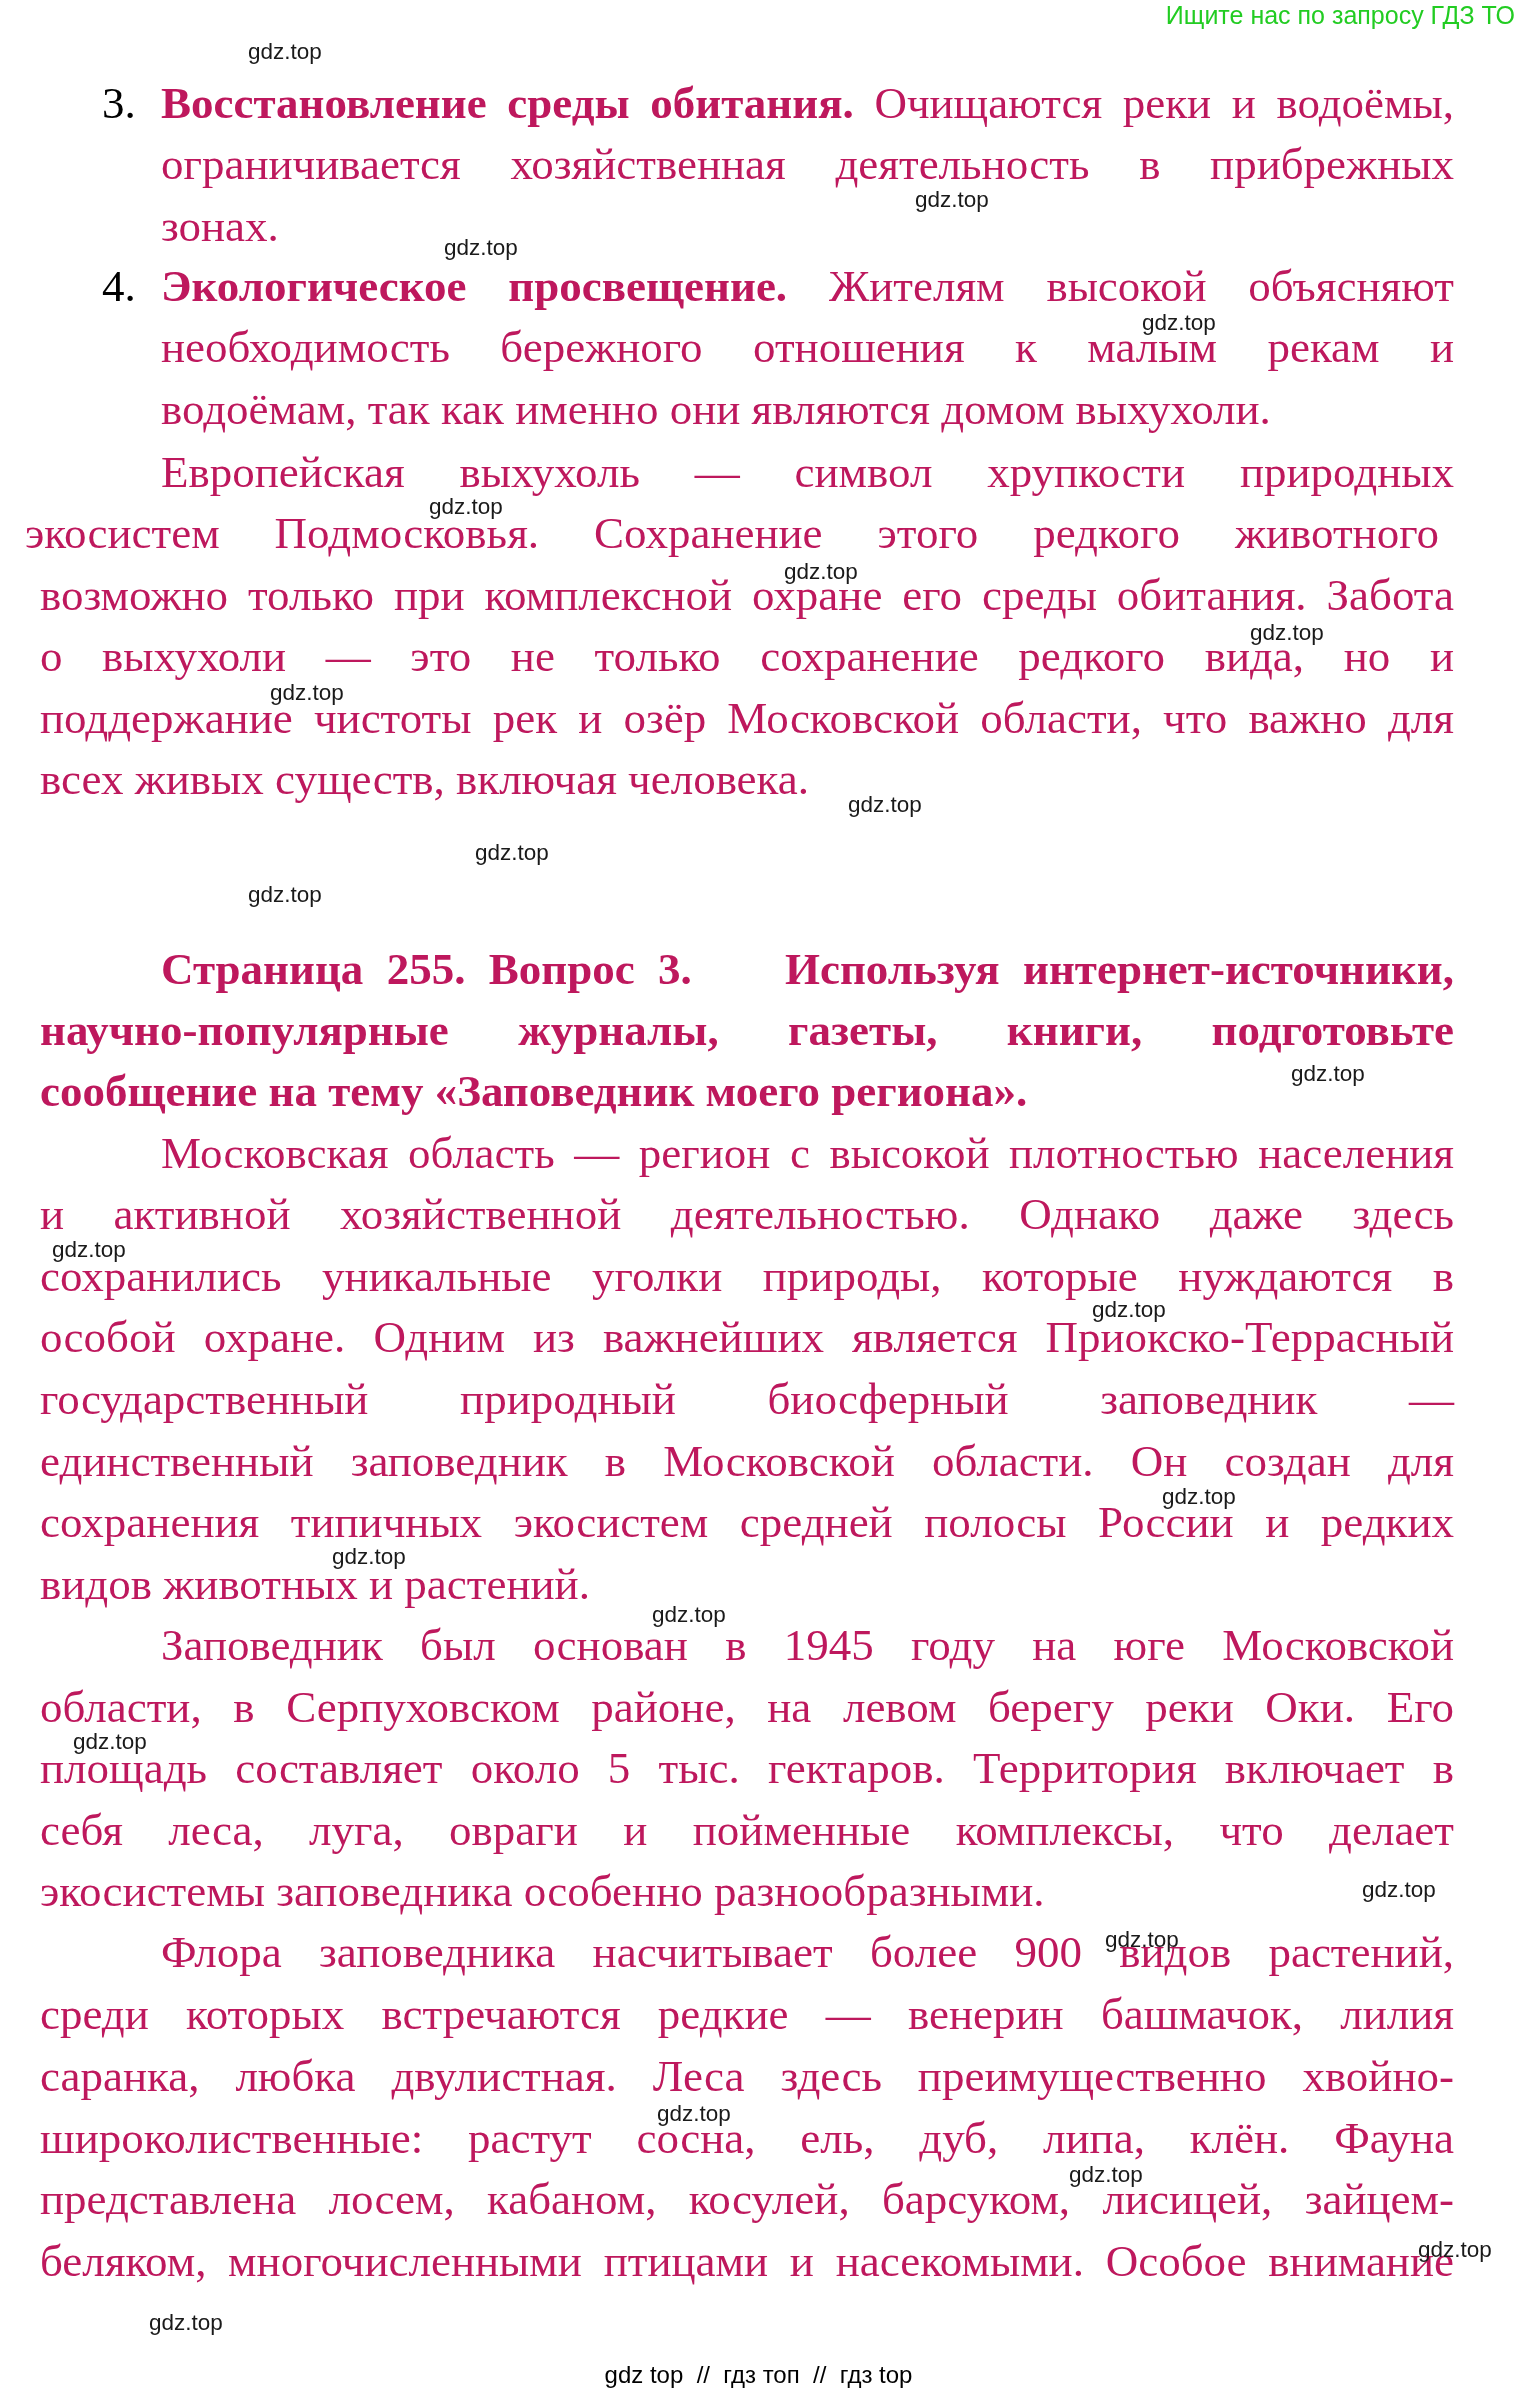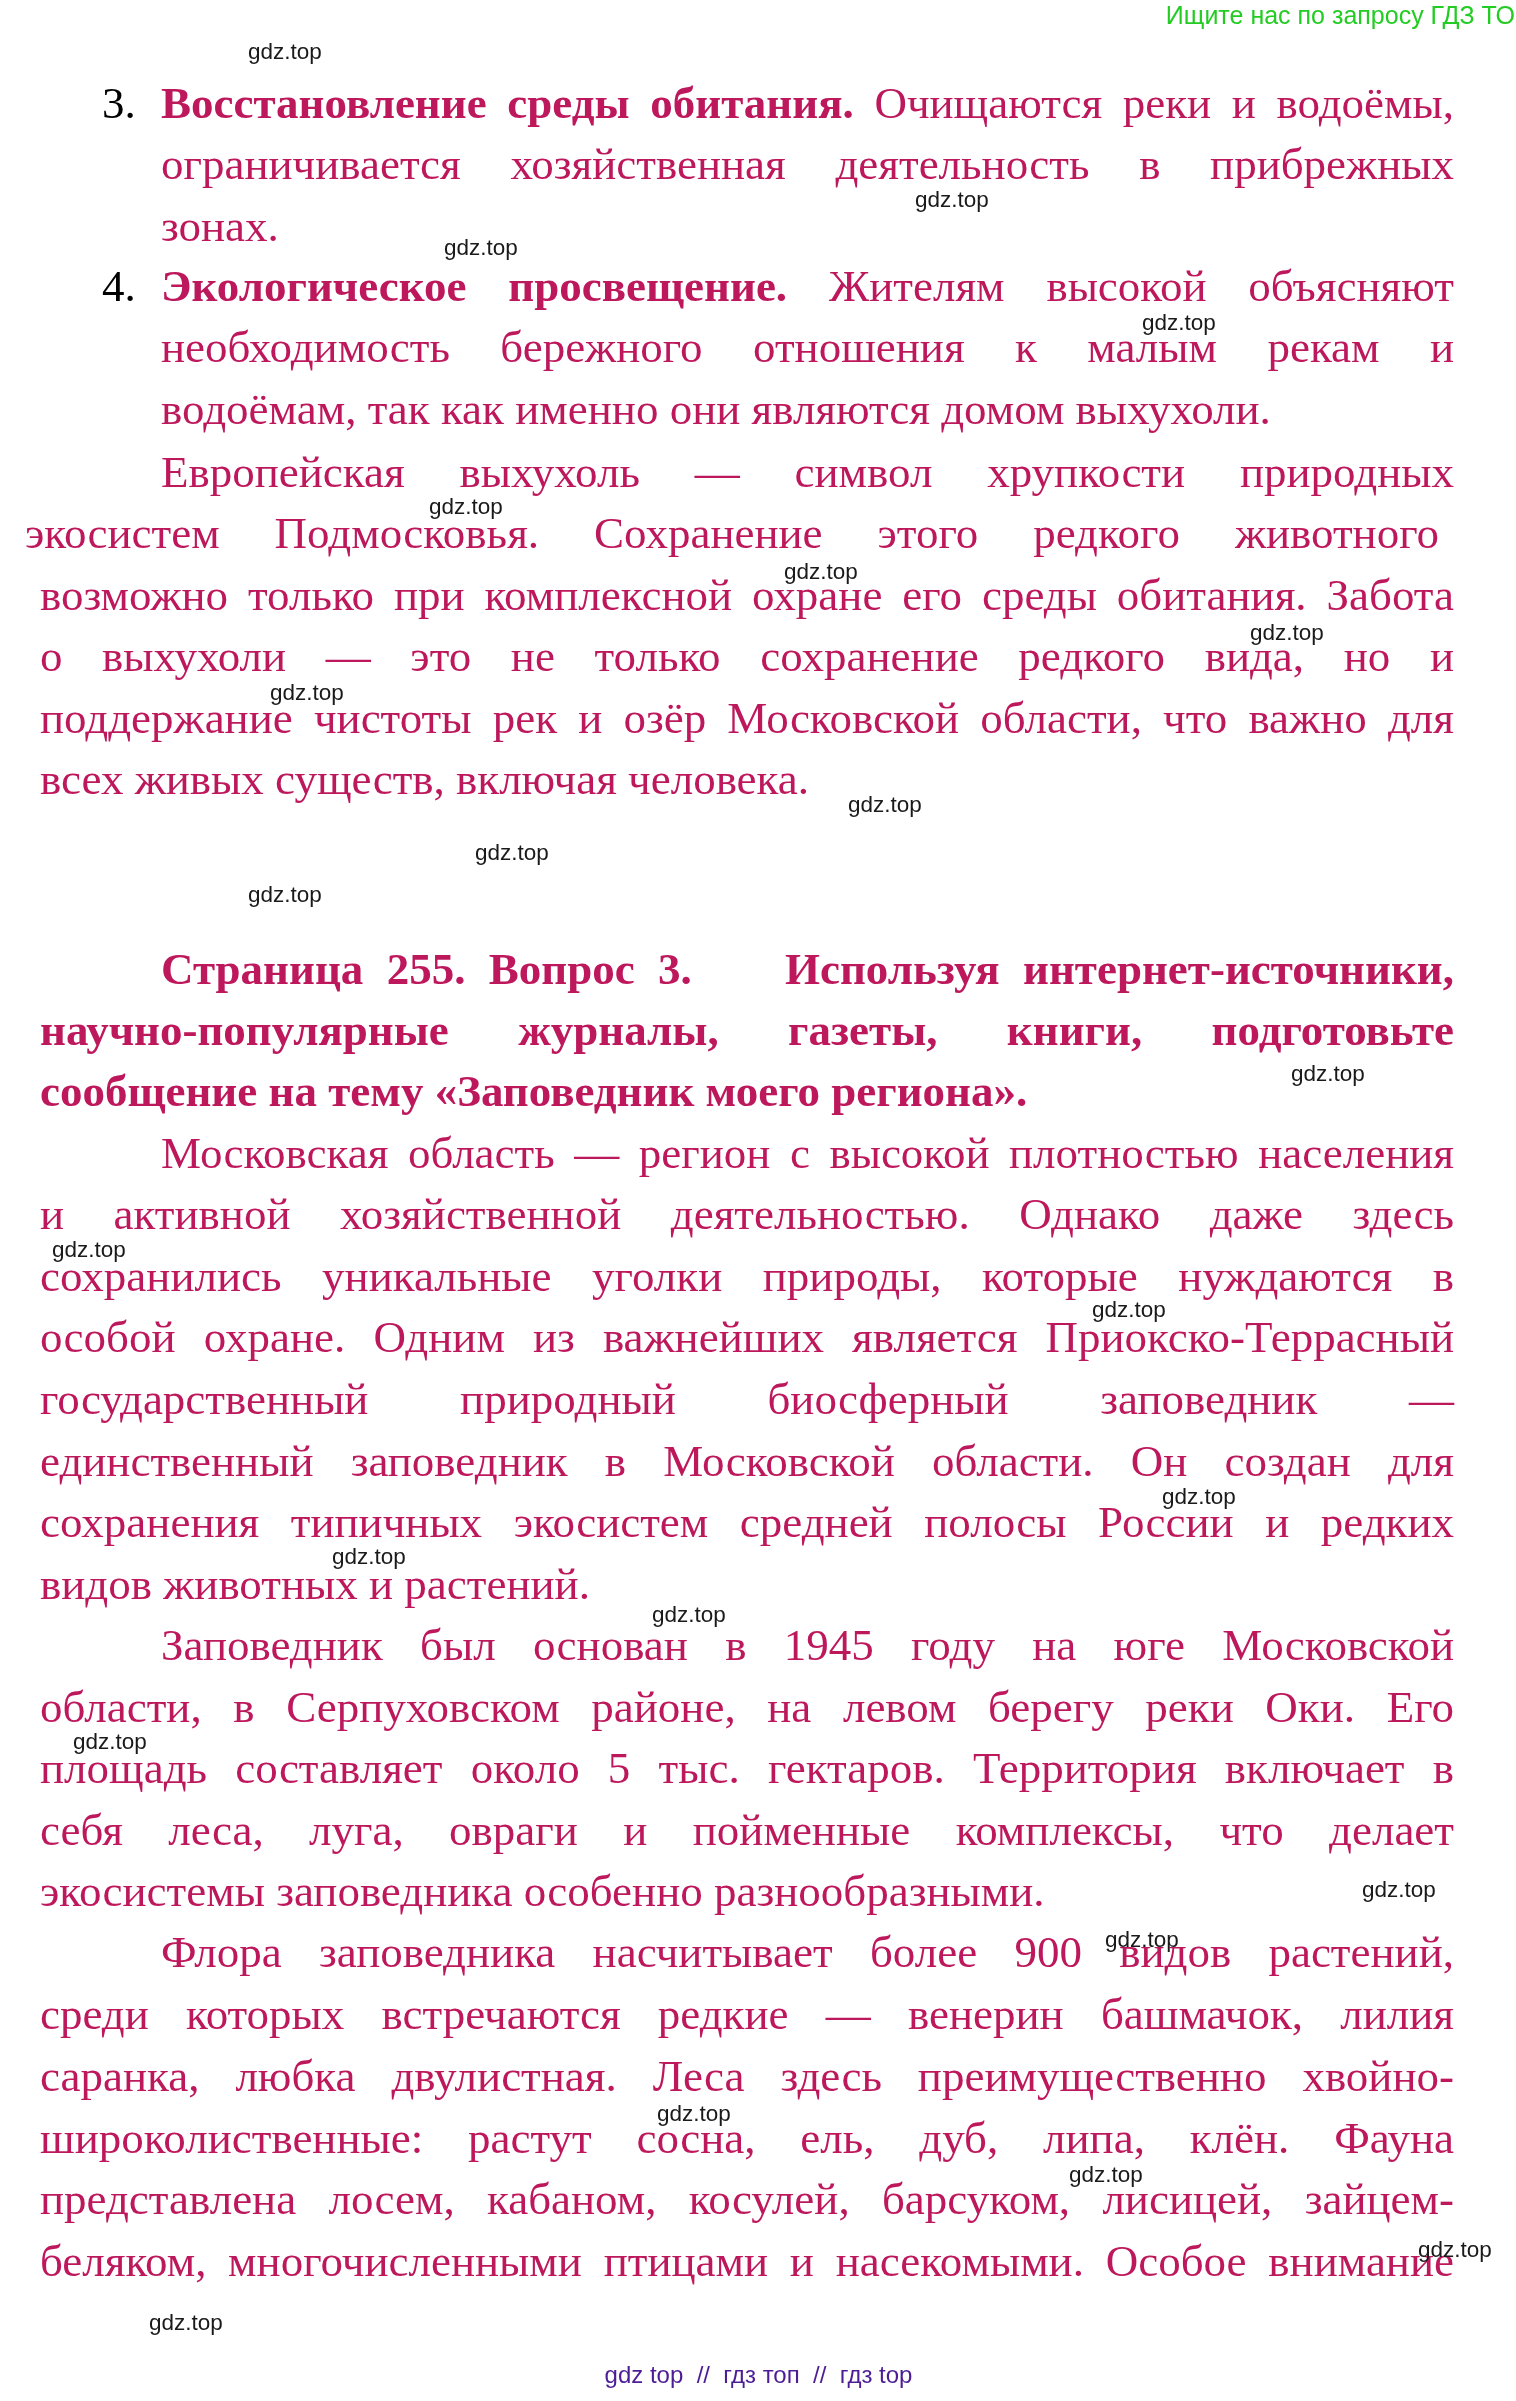--- a/index.html
+++ b/index.html
@@ -5,21 +5,21 @@
   html, body { margin: 0; padding: 0; background: #ffffff; }
   body { width: 1517px; height: 2401px; position: relative; overflow: hidden; }
   .banner {
     position: absolute; left: 0; width: 1517px; top: 0; height: 32px;
     text-align: right; font-family: "Liberation Sans", sans-serif;
     font-size: 25px; line-height: 31px; color: #22cc22; padding-left: 16px;
   }
   .footer {
     position: absolute; left: 0; width: 1517px; top: 2359px; height: 36px;
     text-align: center; font-family: "Liberation Sans", sans-serif;
-    font-size: 24px; line-height: 32px; color: #4c1d95; white-space: pre;
+    font-size: 24px; line-height: 32px; color: #000000; white-space: pre;
   }
   .line {
     position: absolute; height: 61px; line-height: 61px;
     font-family: "Liberation Serif", serif; font-size: 45px; color: #be185d;
     white-space: nowrap; text-align: justify; text-align-last: justify;
   }
   .line.last { text-align-last: left; }
   .num {
     position: absolute; height: 61px; line-height: 61px;
     font-family: "Liberation Serif", serif; font-size: 45px; color: #000; left: 102px;

